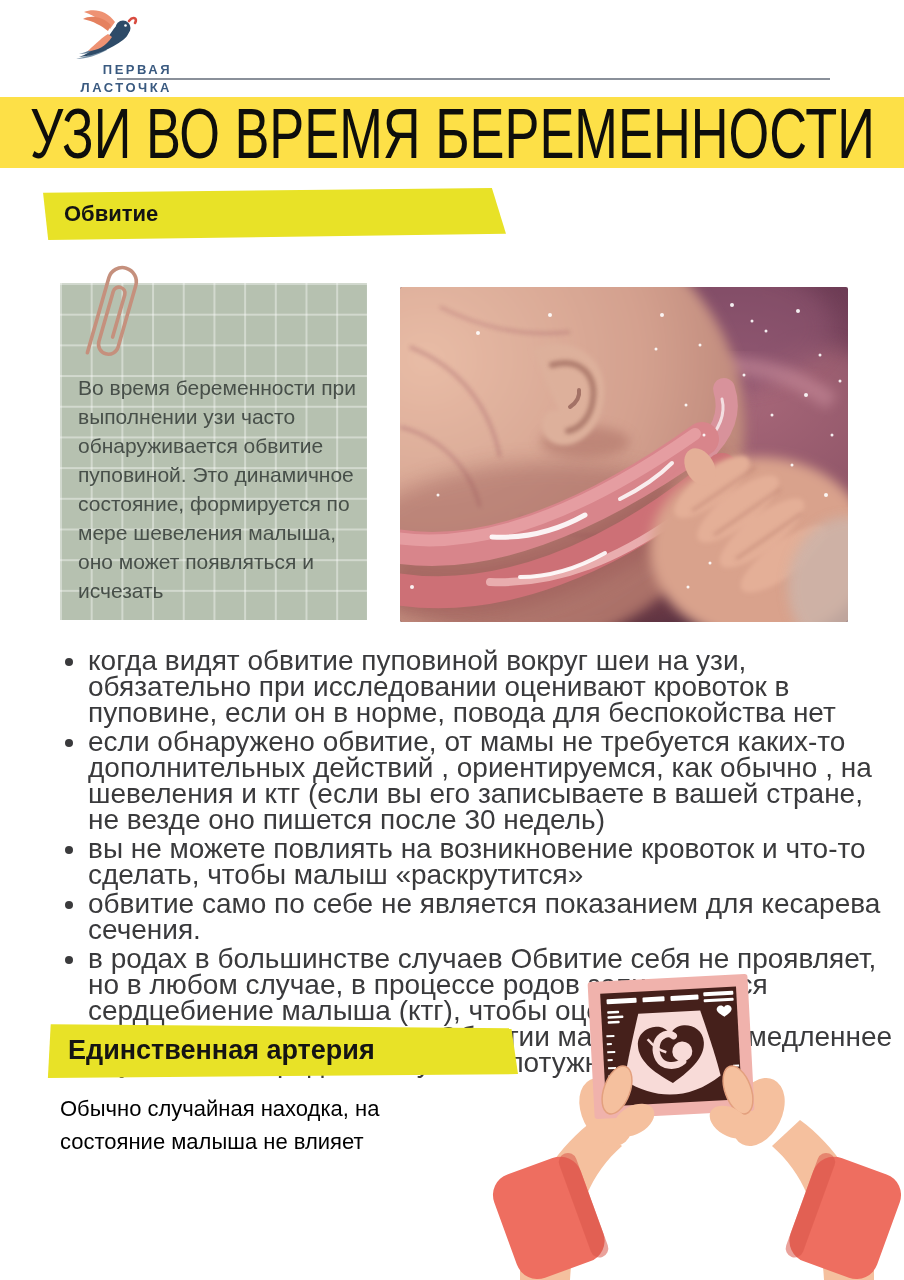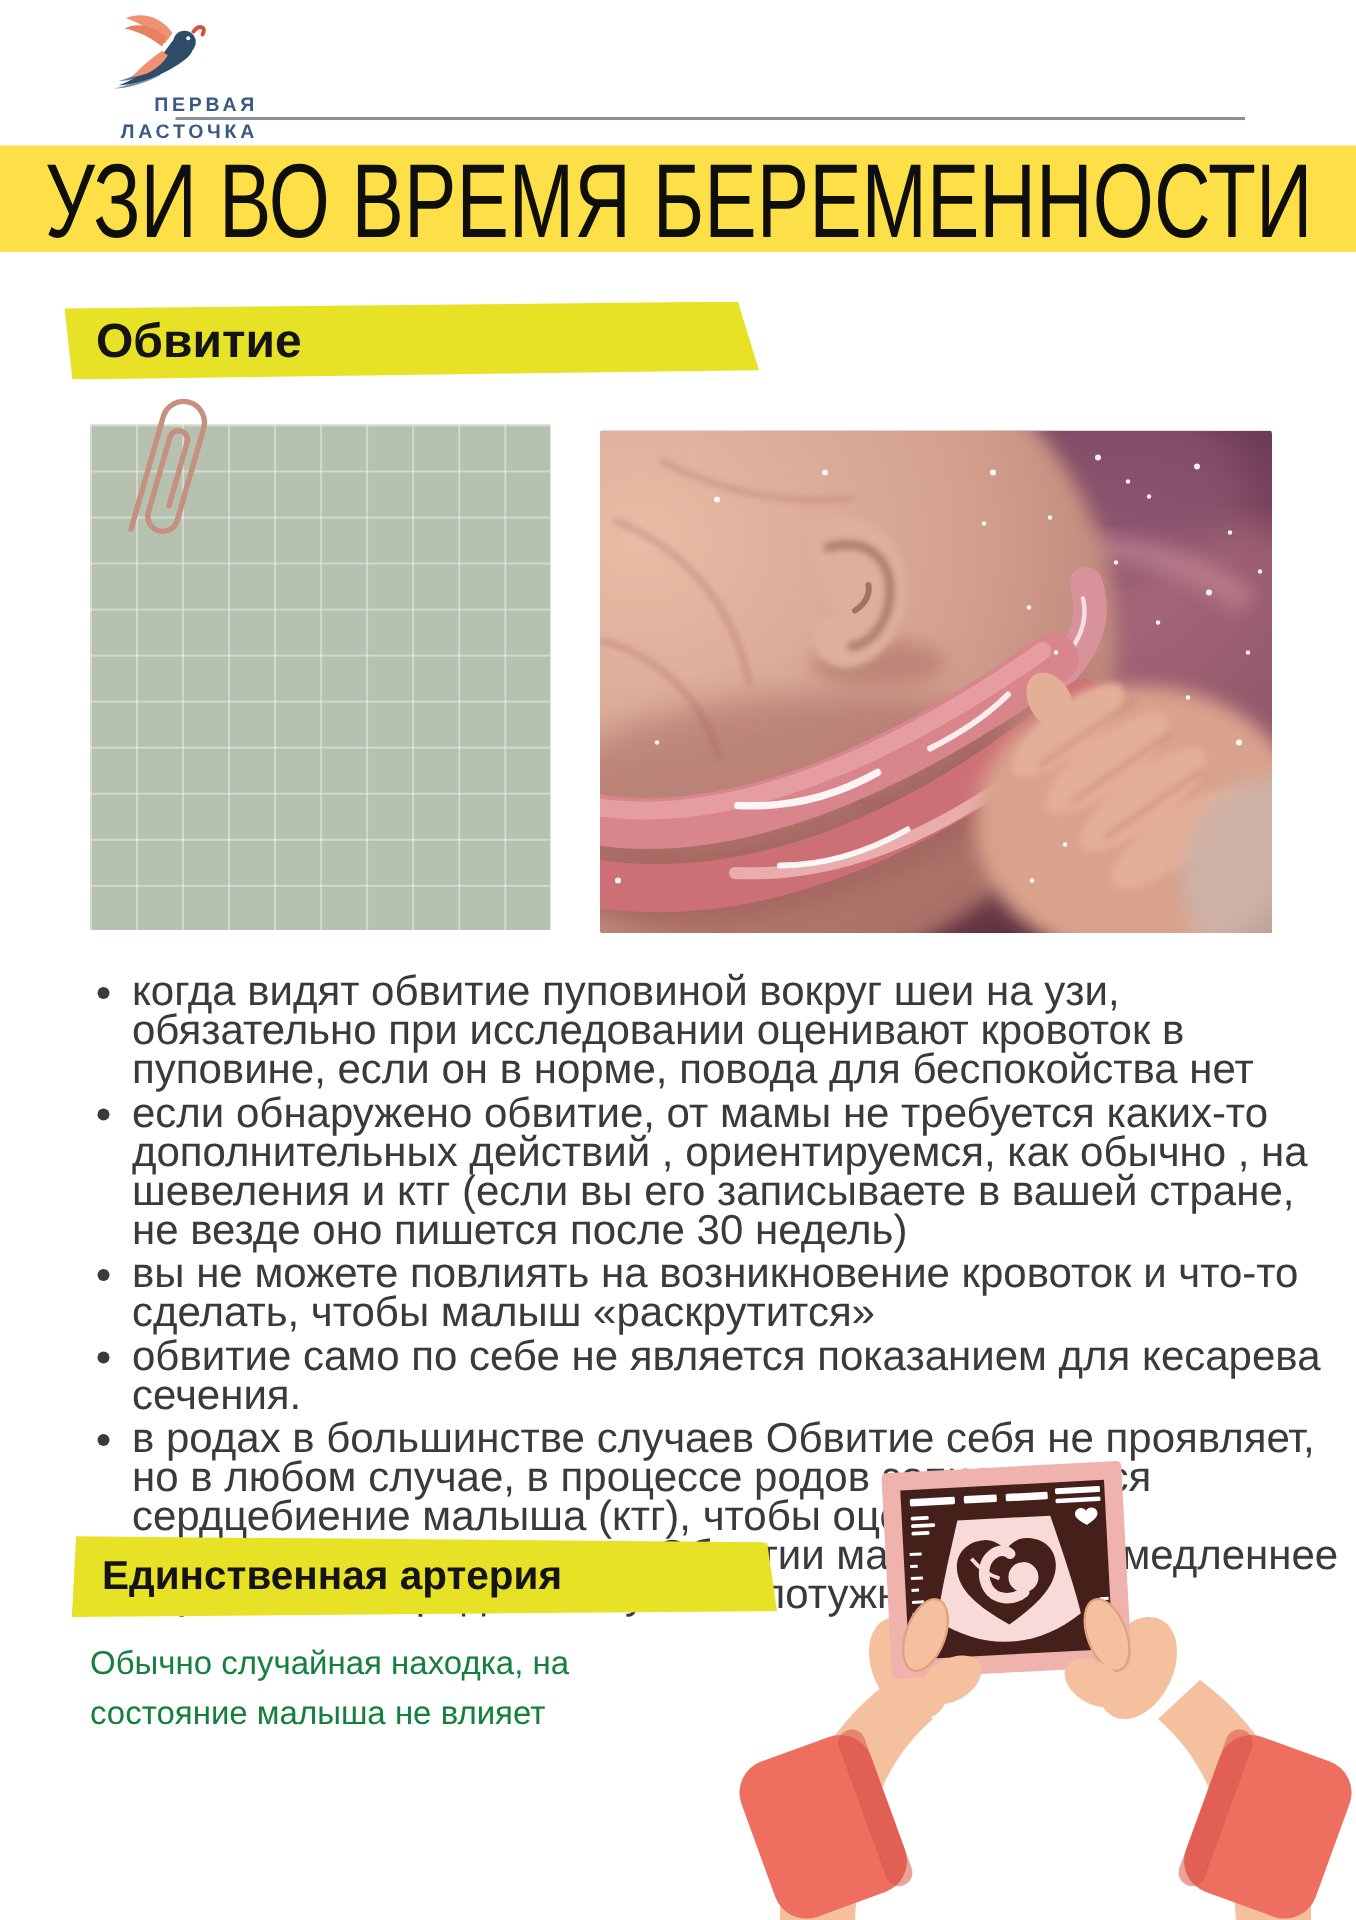--- a/index.html
+++ b/index.html
@@ -9,43 +9,43 @@
   }
   
   .logo{position:absolute;left:38px;top:8px;width:134px;text-align:right;}
   .logo svg{display:block;margin:0 auto;}
   .brand{color:#3a5a80;font-weight:bold;font-size:13px;letter-spacing:2.5px;line-height:1.2;margin-top:2px;}
   .header-rule{position:absolute;left:117px;top:78px;width:713px;height:2px;background:#8a909a;}
   
   .title-band{position:absolute;left:0;top:97px;width:904px;height:71px;background:#fde047;}
   
   .banner{position:absolute;background:#e8e227;color:#141414;font-weight:bold;}
-  .banner1{left:36px;top:201px;width:470px;height:52px;clip-path:polygon(1.5% 9%,97% 0%,100% 88%,2.6% 100%);
-           font-size:32px;line-height:52px;padding-left:0;}
+  .banner1{left:36px;top:188px;width:470px;height:52px;clip-path:polygon(1.5% 9%,97% 0%,100% 88%,2.6% 100%);
+           font-size:22px;line-height:52px;padding-left:0;}
   .banner1 span{padding-left:28px;}
   .banner2{left:46px;top:1022px;width:472px;height:56px;clip-path:polygon(1% 4%,98.6% 11%,100% 93%,0.4% 100%);
            font-size:27px;line-height:56px;}
   .banner2 span{padding-left:22px;}
   .banner span{display:inline-block;}
   
   .note-card{position:absolute;left:60px;top:283px;width:307px;height:337px;background:#b6c1b0;
     background-image:
       linear-gradient(to right, rgba(255,255,255,.38) 1.5px, transparent 1.5px),
       linear-gradient(to bottom, rgba(255,255,255,.38) 1.5px, transparent 1.5px);
     background-size:30.7px 30.7px;}
   .note-text{position:absolute;left:18px;top:90px;width:288px;font-size:21px;line-height:29px;color:#474f49;}
   .paperclip{position:absolute;left:22px;top:-28px;}
   
   .photo{position:absolute;left:400px;top:287px;width:448px;height:335px;overflow:hidden;border-radius:2px;}
   
   .bullets{position:absolute;left:56px;top:648px;width:806px;margin:0;padding:0 0 0 32px;
     color:#3a3a3c;font-size:28px;line-height:26px;}
   .bullets li{margin-bottom:3px;}
   
-  .artery-note{position:absolute;left:60px;top:1092px;width:345px;font-size:22px;line-height:33px;color:#15803d;}
+  .artery-note{position:absolute;left:60px;top:1092px;width:345px;font-size:22px;line-height:33px;color:#000000;}
   
   .illustration{position:absolute;left:490px;top:950px;width:414px;height:330px;overflow:hidden;}
 </style>
 </head>
 <body>
 
 <div class="logo">
   <svg width="68" height="52" viewBox="0 0 68 52">
     <path d="M 8 46 C 16 44 24 40 30 36 L 33 39 C 25 43 16 46 8 46 Z" fill="#5f7a93"></path>
     <path d="M 5 51 C 15 49 26 44 34 39 L 36 42 C 27 47 15 51 5 51 Z" fill="#7a93a8"></path>
@@ -71,20 +71,21 @@
 <div class="banner banner1">
   <span>Обвитие</span>
 </div>
 
 <div class="note-card">
   <svg class="paperclip" width="66" height="126" viewBox="0 0 66 126">
     <g transform="rotate(16 33 63)">
       <path d="M 16 104 L 16 26 A 14 14 0 0 1 44 26 L 44 90 A 10 10 0 0 1 24 90 L 24 38 A 6 6 0 0 1 36 38 L 36 82" fill="none" stroke="#c5907d" stroke-width="3.6" stroke-linecap="round"></path>
     </g>
   </svg>
+  <div class="note-text">Во время беременности при выполнении узи часто обнаруживается обвитие пуповиной. Это динамичное состояние, формируется по мере шевеления малыша, оно может появляться и исчезать</div>
 </div>
 
 <div class="photo">
   <svg width="448" height="335" viewBox="0 0 448 335">
     <defs>
       <radialGradient id="pgBg" cx="75%" cy="30%" r="85%">
         <stop offset="0" stop-color="#9c5f77"></stop>
         <stop offset="0.45" stop-color="#6d3c55"></stop>
         <stop offset="1" stop-color="#472838"></stop>
       </radialGradient>

